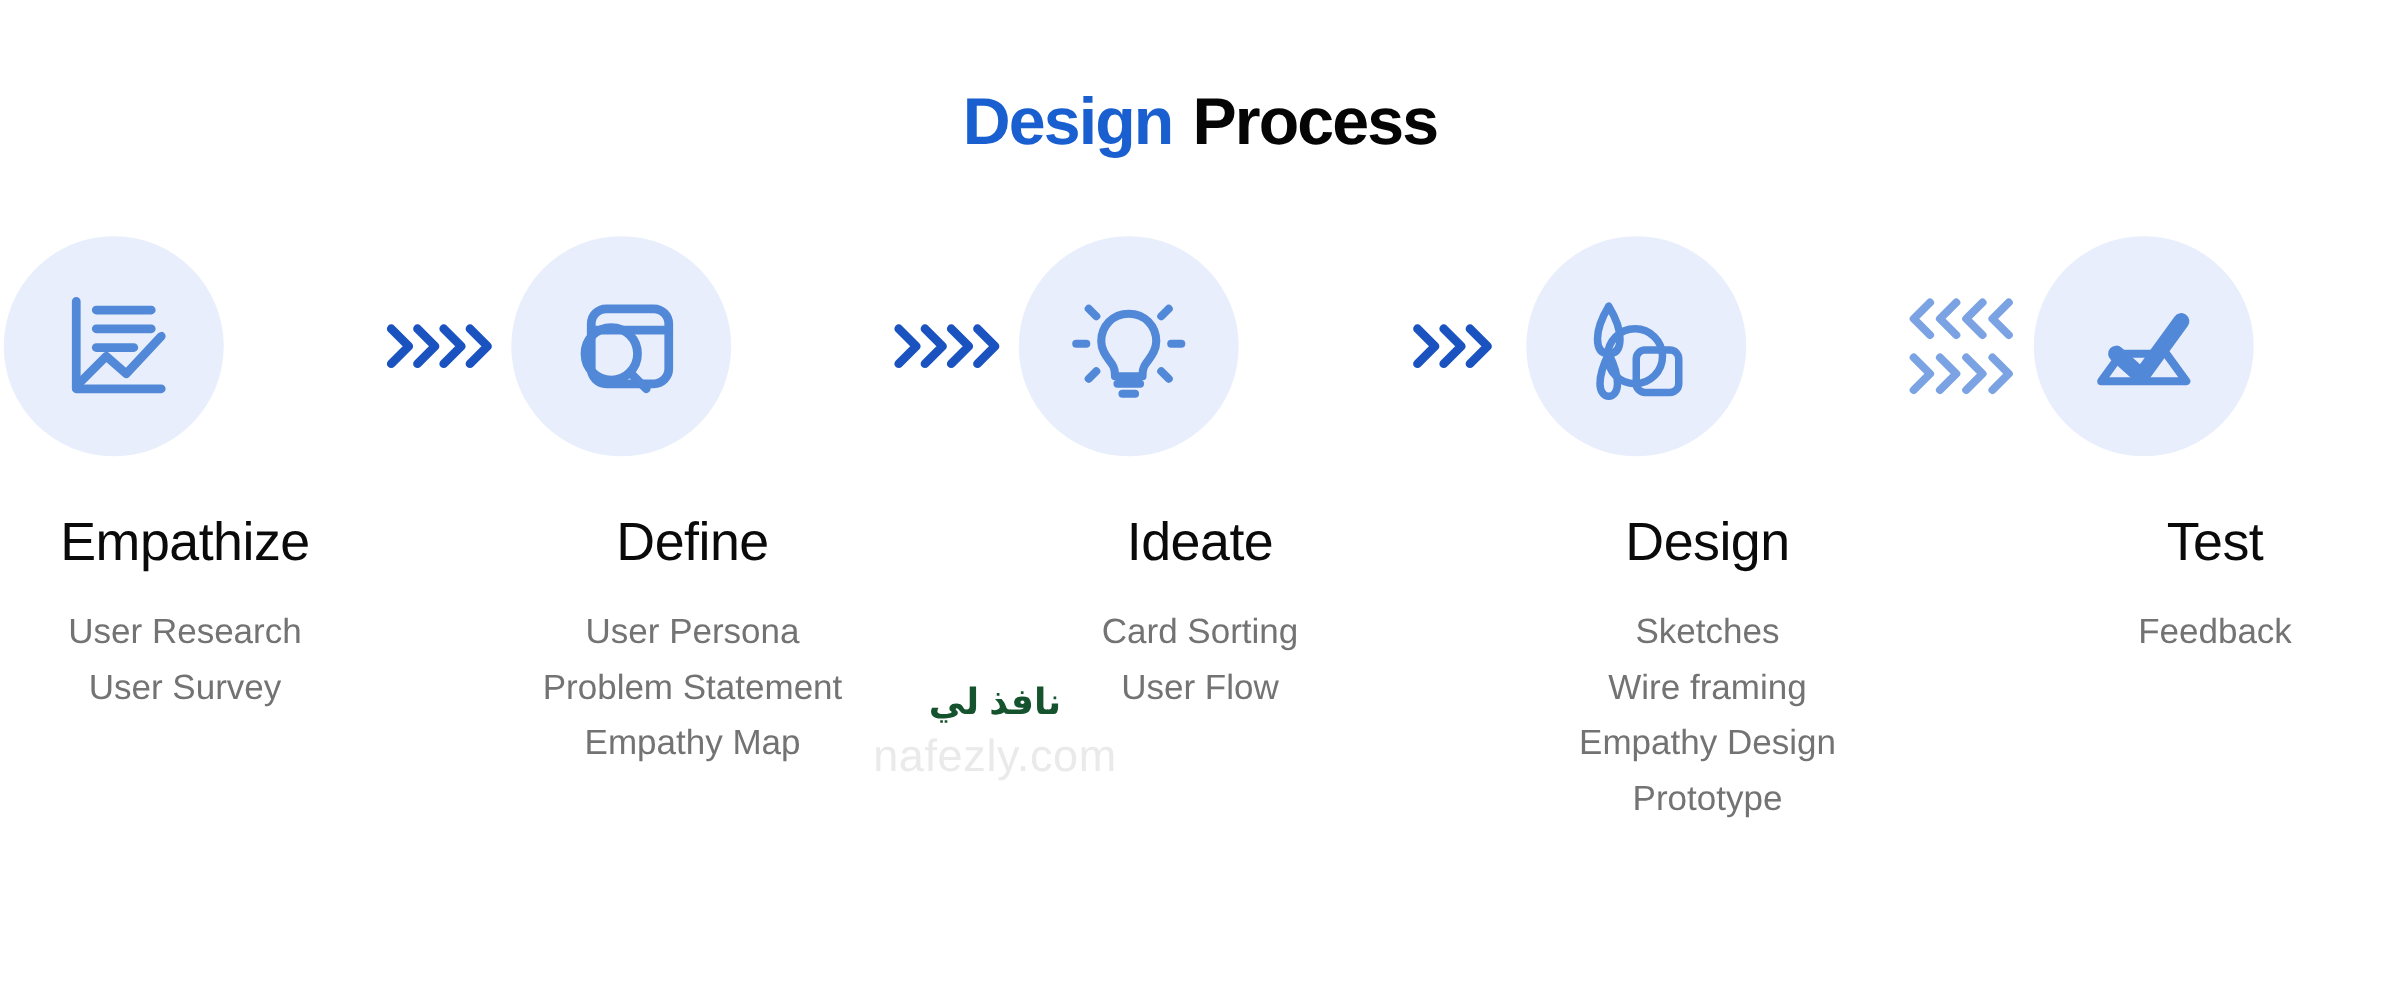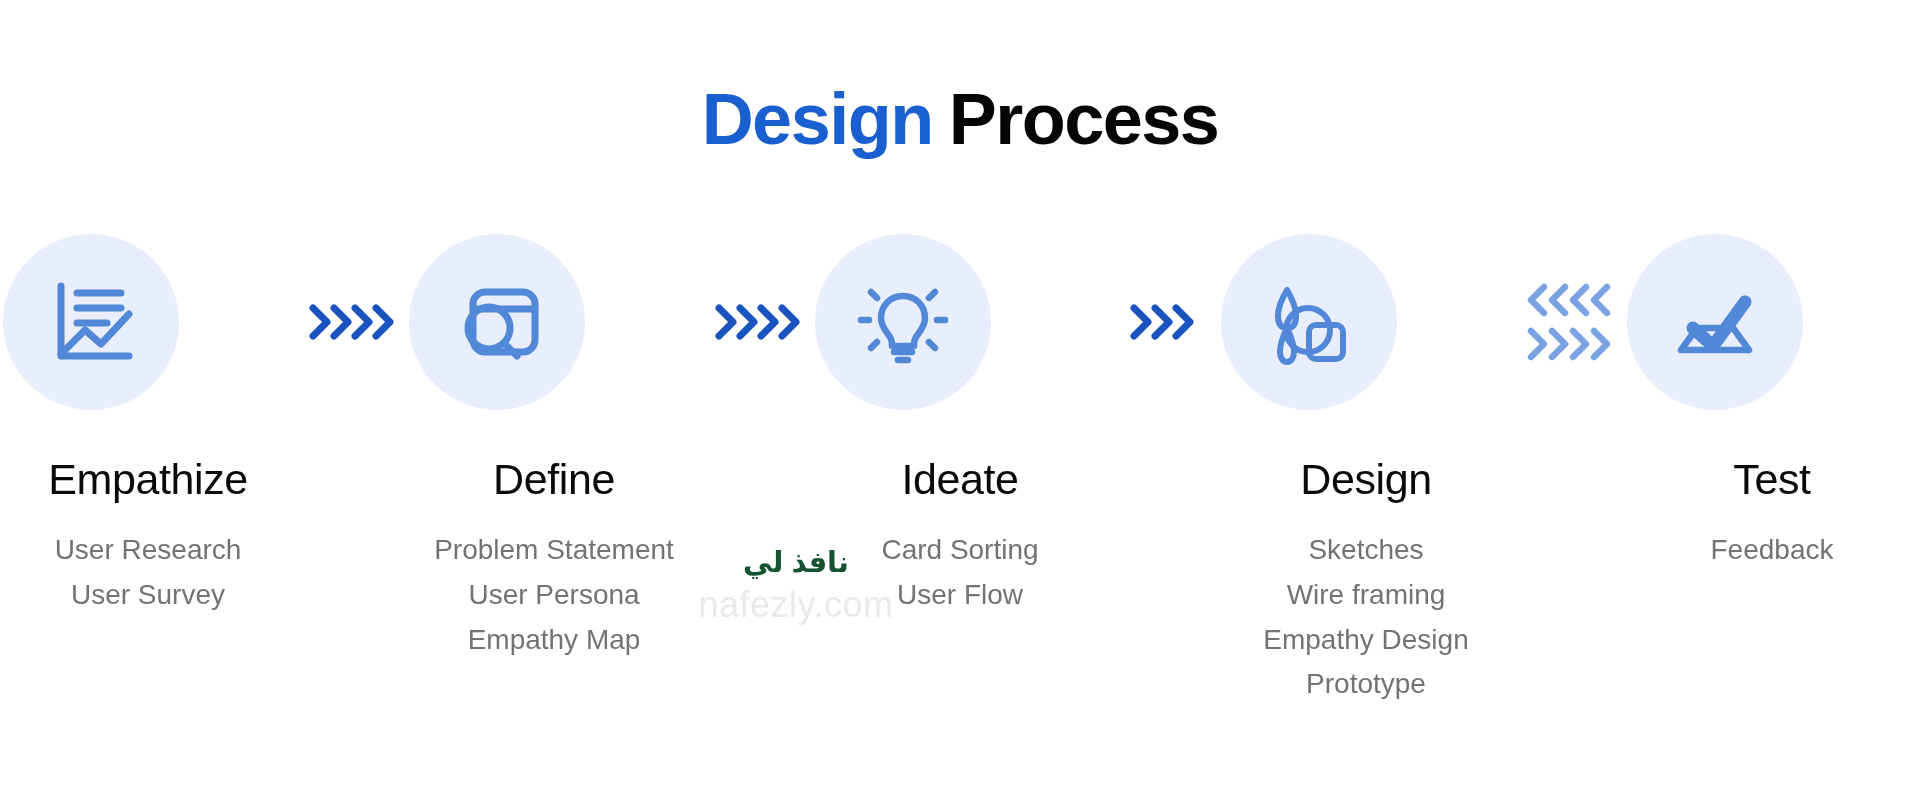--- a/index.html
+++ b/index.html
@@ -18,21 +18,21 @@
   }
 
   
   .title-wrap {
     width: 100%;
     text-align: center;
     padding-top: 34px;
     box-sizing: border-box;
   }
   .title {
-    font-size: 72px;
+    font-size: 53px;
     font-weight: 700;
     letter-spacing: -1.5px;
     line-height: 1.05;
     white-space: nowrap;
     display: inline-block;
   }
   .title .t-blue { color: #1a5fd0; }
   .title .t-dark { color: #050505; }
   .title .t-gap  { display: inline-block; width: 16px; }
 
@@ -190,22 +190,22 @@
         <svg width="92" height="92" viewBox="0 0 92 92" fill="none">
           <rect x="22" y="16" width="62" height="60" rx="12" stroke="#5288d8" stroke-width="7"></rect>
           <path d="M22 33 H84" stroke="#5288d8" stroke-width="7" stroke-linecap="round"></path>
           <circle cx="38" cy="52" r="21" stroke="#5288d8" stroke-width="7" fill="none"></circle>
           <path d="M53 67 L66 80" stroke="#5288d8" stroke-width="7" stroke-linecap="round"></path>
         </svg>
       </span>
     </div>
     <div class="step-title">Define</div>
     <div class="sub-list">
+      <div class="sub-item">User Persona</div>
       <div class="sub-item">Problem Statement</div>
-      <div class="sub-item">User Persona</div>
       <div class="sub-item">Empathy Map</div>
     </div>
   </div>
 
   <div class="connector">
     <span>
       <svg width="92" height="44" viewBox="0 0 92 44" fill="none">
         <path d="M8 8 L22 22 L8 36" stroke="#1a53c0" stroke-width="7" stroke-linecap="round" stroke-linejoin="round"></path>
         <path d="M29 8 L43 22 L29 36" stroke="#1a53c0" stroke-width="7" stroke-linecap="round" stroke-linejoin="round"></path>
         <path d="M50 8 L64 22 L50 36" stroke="#1a53c0" stroke-width="7" stroke-linecap="round" stroke-linejoin="round"></path>

